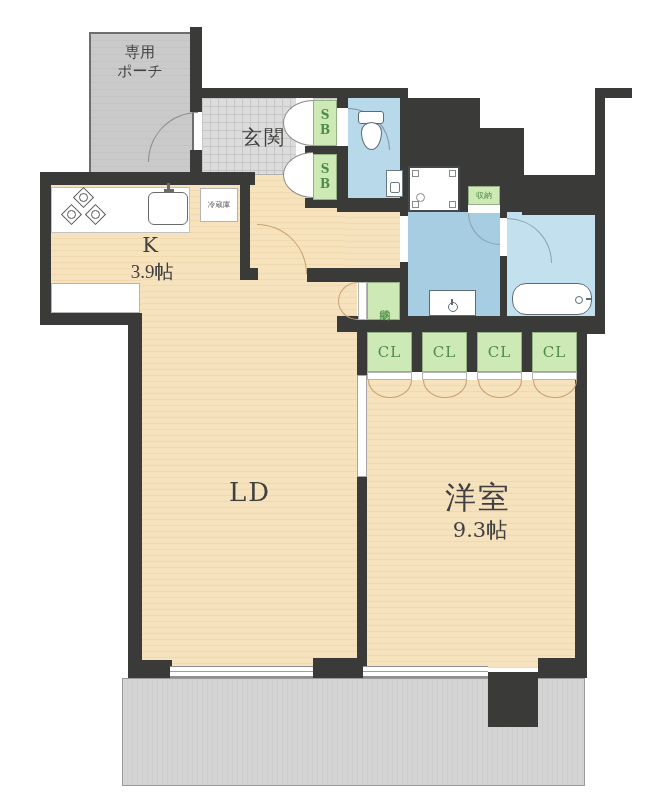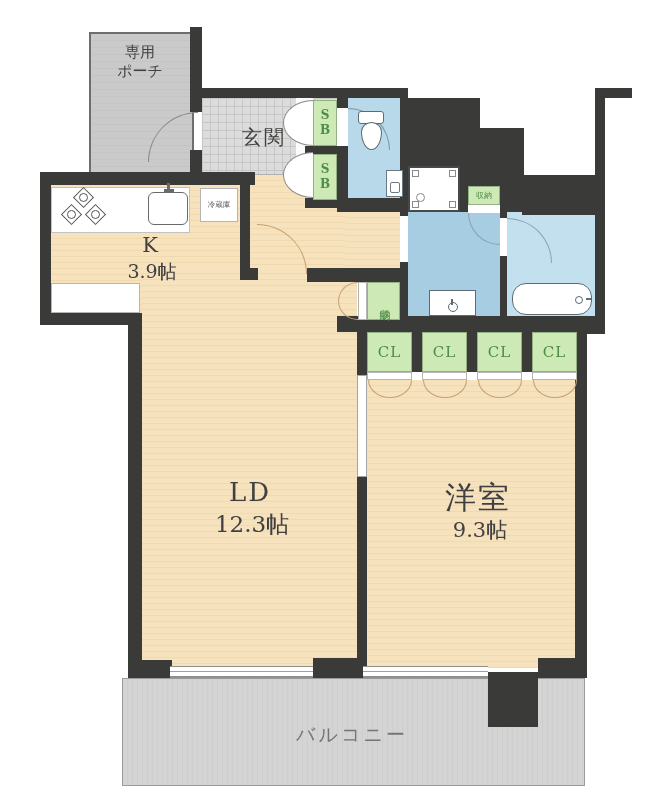--- a/index.html
+++ b/index.html
@@ -185,20 +185,18 @@
     <div style="position:absolute;right:8px;top:12px;width:6px;height:6px;border:1px solid #5c6b74;border-radius:50%;"></div>
     <div style="position:absolute;right:0;top:14px;width:5px;height:2px;background:#5c6b74;"></div>
   </div>
 
   <div class="label" style="left:140px;top:62px;font-size:15px;">
     <div>専用</div>
     <div>ポーチ</div>
   </div>
   <div class="label" style="left:264px;top:137px;font-size:20px;letter-spacing:2px;color:#3f3f3d;">玄関</div>
   <div class="label" style="left:150px;top:245px;font-size:21px;">K</div>
-  <div class="label" style="left:152px;top:272px;font-size:19px;">3.9帖</div>
+  <div class="label" style="left:152px;top:272px;font-size:19px;font-family:Liberation Serif, serif;">3.9帖</div>
   <div class="label" style="left:250px;top:492px;font-size:26px;letter-spacing:2px;">LD</div>
-  <div class="label" style="left:252px;top:524px;font-size:23px;">12.3帖</div>
   <div class="label" style="left:478px;top:498px;font-size:31px;letter-spacing:2px;">洋室</div>
   <div class="label" style="left:480px;top:530px;font-size:21px;">9.3帖</div>
-  <div class="label" style="left:352px;top:735px;font-size:19px;letter-spacing:3px;color:#767676;">バルコニー</div>
 
 </div>
 
 </body></html>

